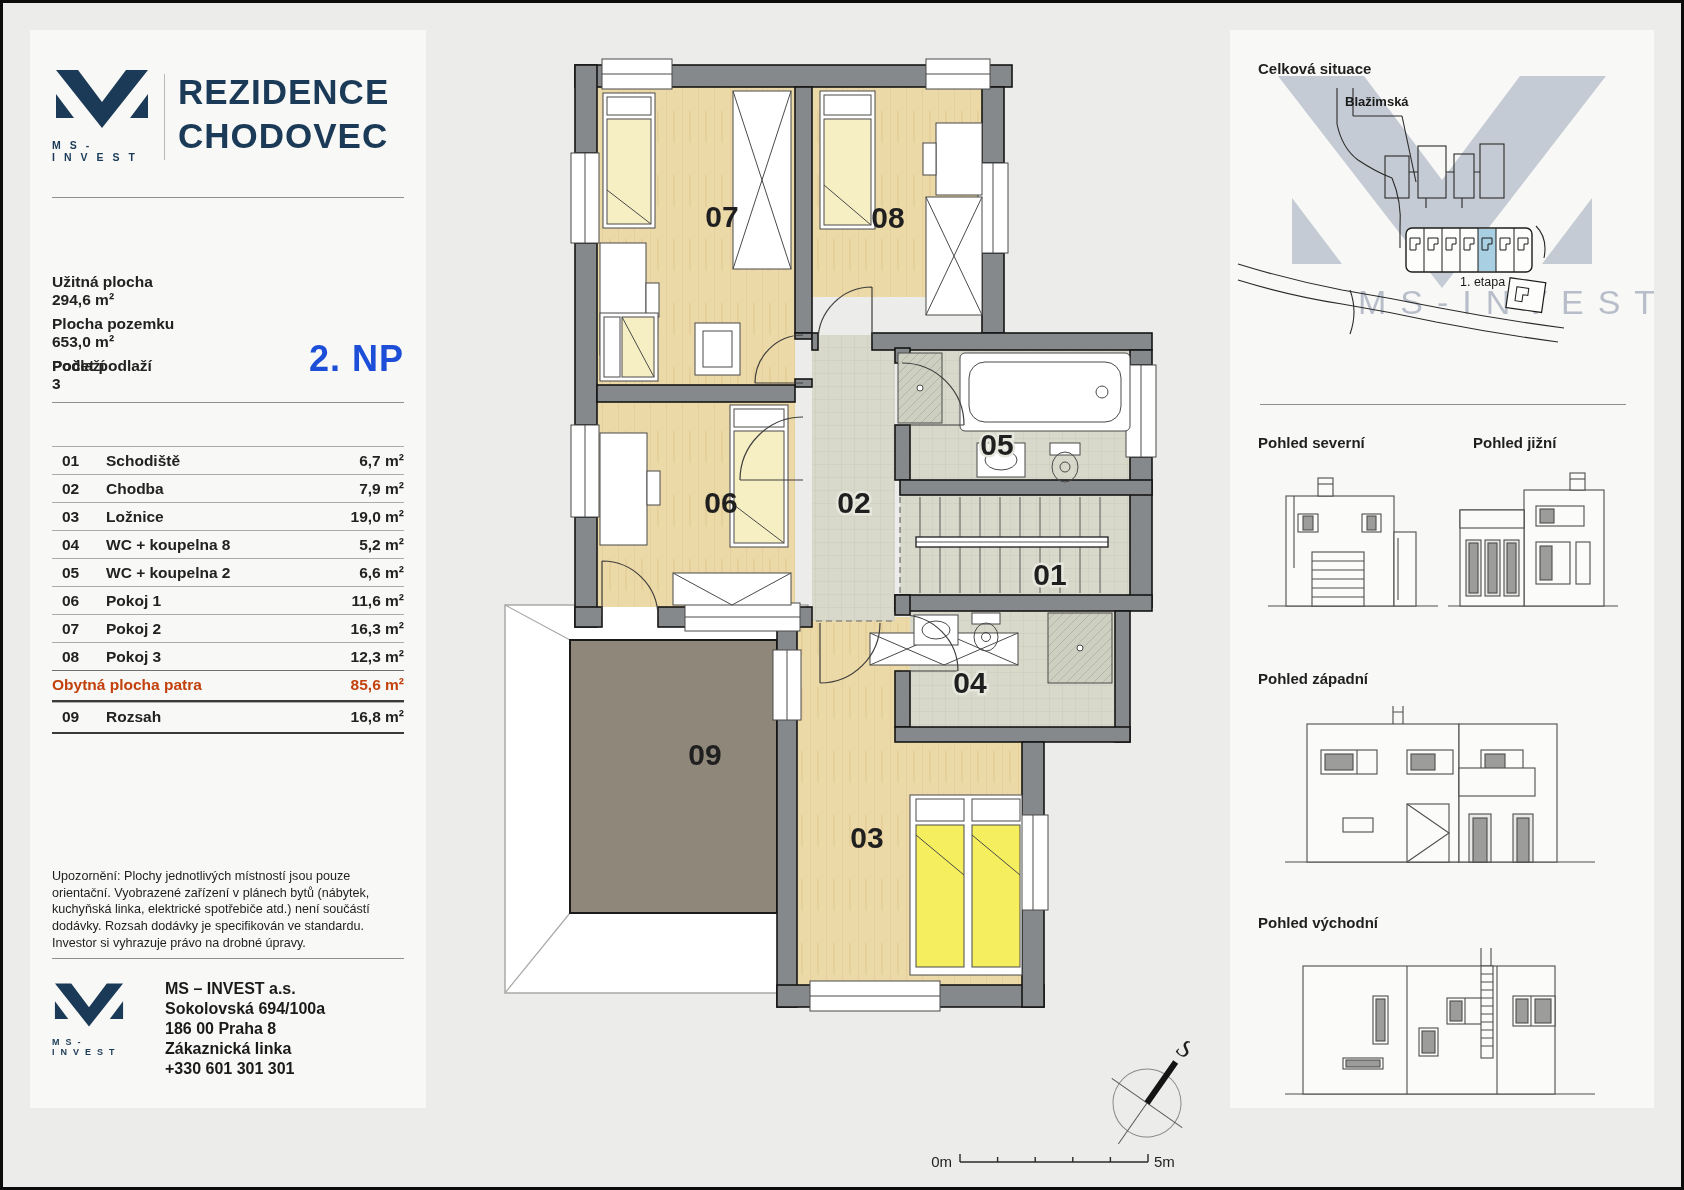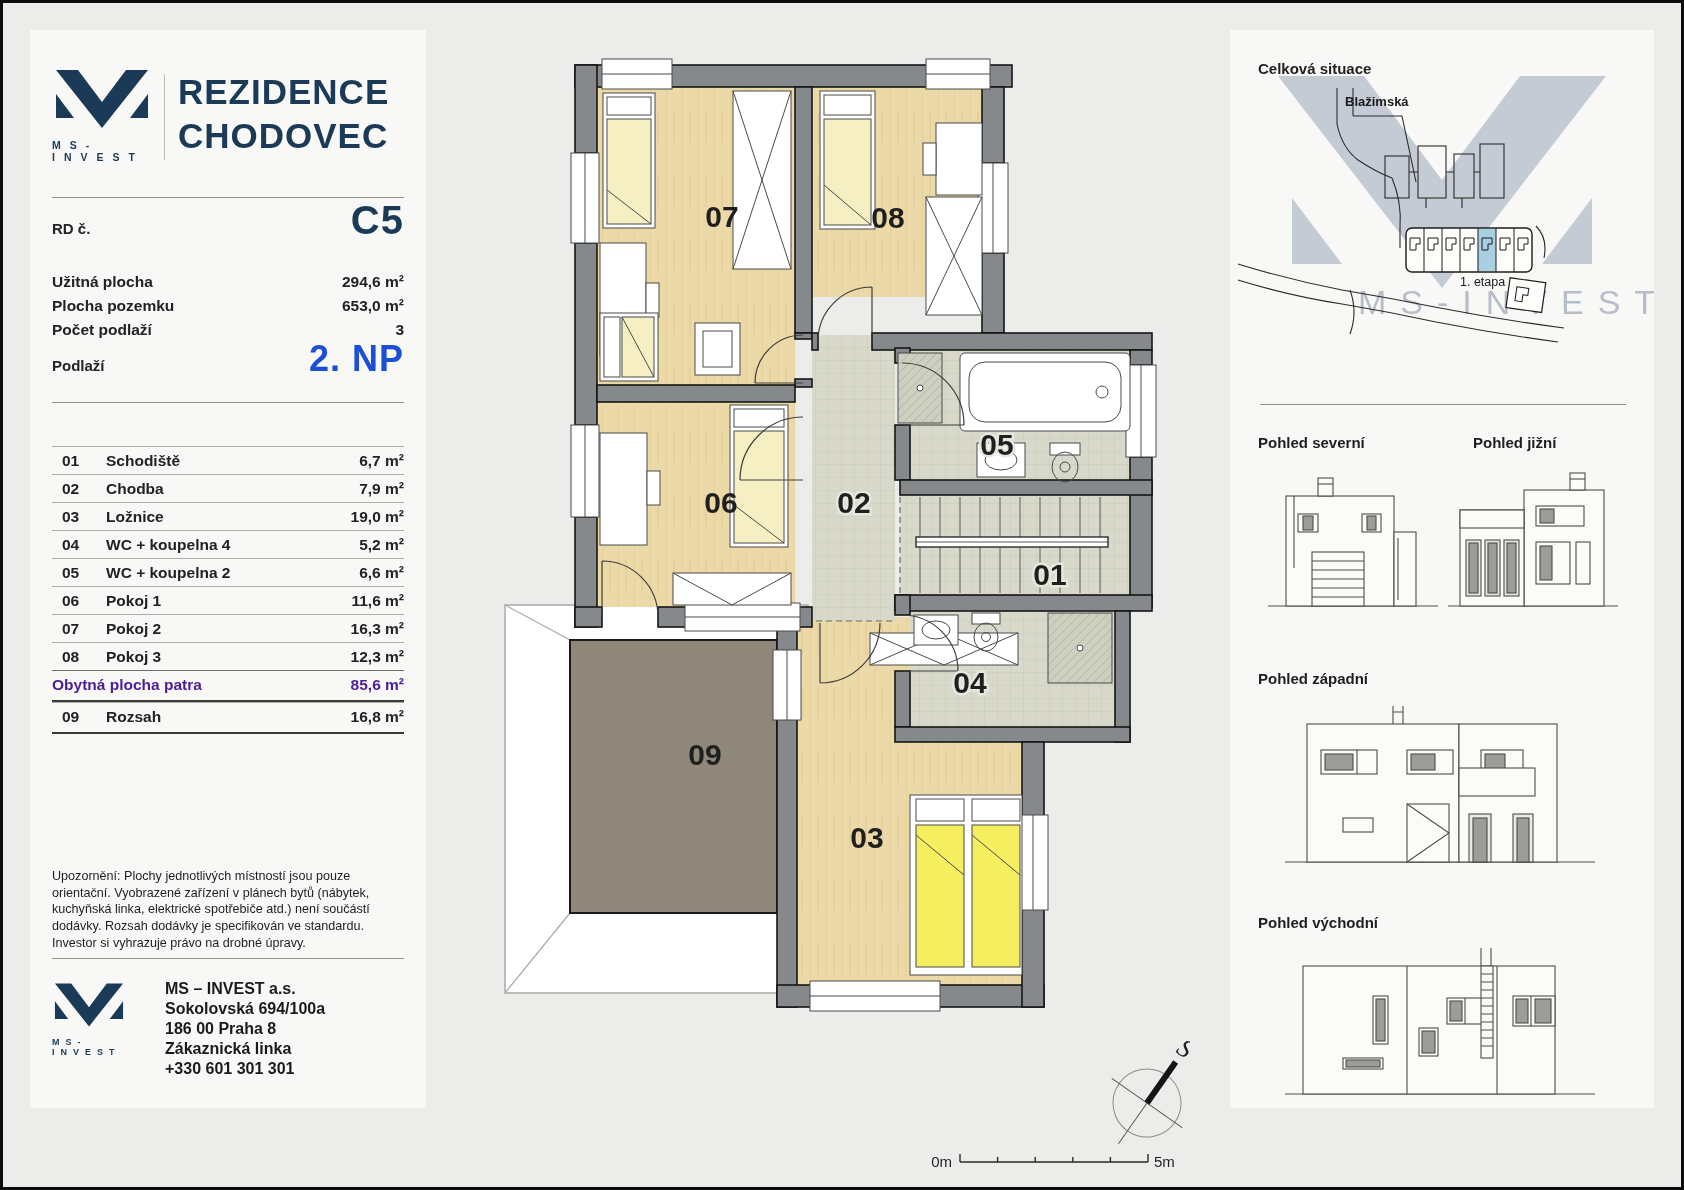--- a/index.html
+++ b/index.html
@@ -11,29 +11,29 @@
   .left-card{left:30px;top:30px;width:396px;height:1078px;}
   .abs{position:absolute;}
   .logo-title{font-size:35px;font-weight:800;letter-spacing:1px;line-height:1.25;color:#1b3a57;}
   .logo-sub{font-size:10.5px;letter-spacing:9px;color:#1b3a57;font-weight:600;margin-top:5px;}
   .vdiv{position:absolute;width:1px;background:#b9b9b7;}
   .hr{position:absolute;height:0;border-top:1px solid #8f8f8d;}
   .lbl{font-size:15px;font-weight:700;color:#242424;}
   .row{display:flex;justify-content:space-between;align-items:baseline;}
   .big-navy{font-size:40px;font-weight:800;color:#1b3a57;letter-spacing:1px;}
   .big-navy2{font-size:36px;font-weight:800;color:#1d4ed8;letter-spacing:1px;}
-  .inforow{display:flex;justify-content:space-between;font-size:15.5px;padding:3px 0;}
+  .inforow{display:flex;justify-content:space-between;font-size:15.5px;padding:3px 0;flex-direction:column;}
   .inforow .l{font-weight:600;} .inforow .v{font-weight:700;}
   .rtable{width:100%;}
   .room-row{display:flex;align-items:baseline;border-top:1px solid #acacaa;padding:4.5px 0;font-size:15.5px;}
   .room-row .no{width:44px;padding-left:10px;font-weight:600;}
   .room-row .nm{flex:1;font-weight:700;}
   .room-row .ar{font-weight:700;}
   .total-row{display:flex;align-items:center;border-top:1px solid #6f6f6d;border-bottom:2.5px solid #3a3a38;
-             padding:5px 0 6px 0;font-size:15.5px;color:#4c1d95;font-weight:700;}
+             padding:5px 0 6px 0;font-size:15.5px;color:#c2410c;font-weight:700;}
   .total-row .nm{flex:1;} 
   .extra-row{display:flex;align-items:baseline;border-top:1px solid #acacaa;border-bottom:2.5px solid #3a3a38;
              padding:4.5px 0 6px 0;font-size:15.5px;}
   .extra-row .no{width:44px;padding-left:10px;font-weight:600;}
   .extra-row .nm{flex:1;font-weight:600;}
   .extra-row .ar{font-weight:700;}
   .disclaimer{font-size:12.6px;line-height:1.33;color:#1e1e1e;font-weight:500;}
   .addr{font-size:16px;line-height:1.18;font-weight:700;color:#1a1a1a;}
   .addr div{margin-bottom:1px;}
   
@@ -66,24 +66,20 @@
       <div class="logo-sub">MS-INVEST</div>
     </div>
     <div class="vdiv" style="left:134px;top:44px;height:86px;"></div>
     <div class="abs logo-title" style="left:148px;top:40px;">
       <div>REZIDENCE</div>
       <div>CHODOVEC</div>
     </div>
 
     <div class="hr" style="left:22px;top:167px;width:352px;"></div>
 
-    <div class="abs row" style="left:22px;top:168px;width:352px;">
-      <span class="lbl">RD č.</span>
-      <span class="big-navy">C5</span>
-    </div>
 
     <div class="abs" style="left:22px;top:240px;width:352px;">
       <div class="inforow">
         <span class="l">Užitná plocha</span>
         <span class="v">294,6 m²</span>
       </div>
       <div class="inforow">
         <span class="l">Plocha pozemku</span>
         <span class="v">653,0 m²</span>
       </div>
@@ -110,21 +106,21 @@
         <span class="nm">Chodba</span>
         <span class="ar">7,9 m²</span>
       </div>
       <div class="room-row">
         <span class="no">03</span>
         <span class="nm">Ložnice</span>
         <span class="ar">19,0 m²</span>
       </div>
       <div class="room-row">
         <span class="no">04</span>
-        <span class="nm">WC + koupelna 4</span>
+        <span class="nm">WC + koupelna 8</span>
         <span class="ar">5,2 m²</span>
       </div>
       <div class="room-row">
         <span class="no">05</span>
         <span class="nm">WC + koupelna 2</span>
         <span class="ar">6,6 m²</span>
       </div>
       <div class="room-row">
         <span class="no">06</span>
         <span class="nm">Pokoj 1</span>

